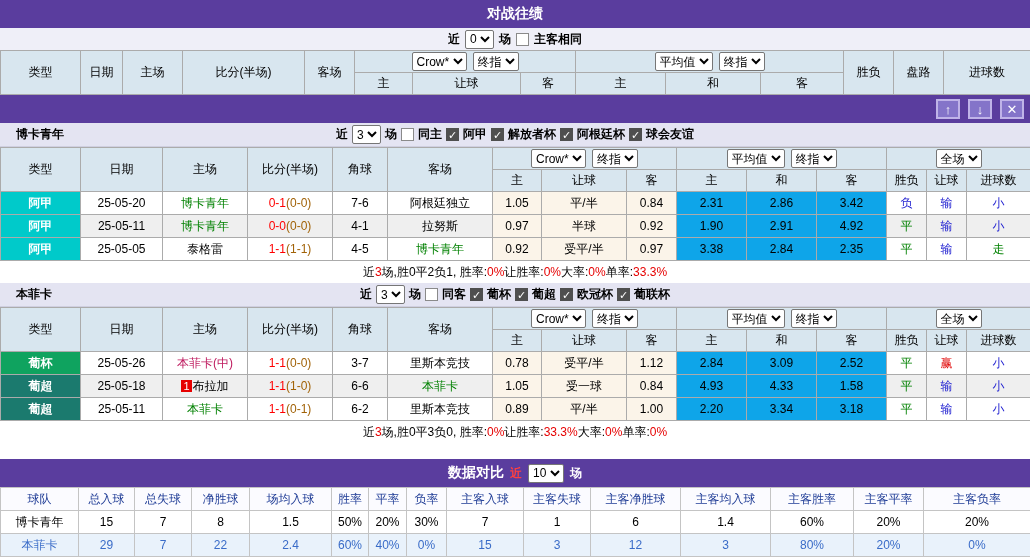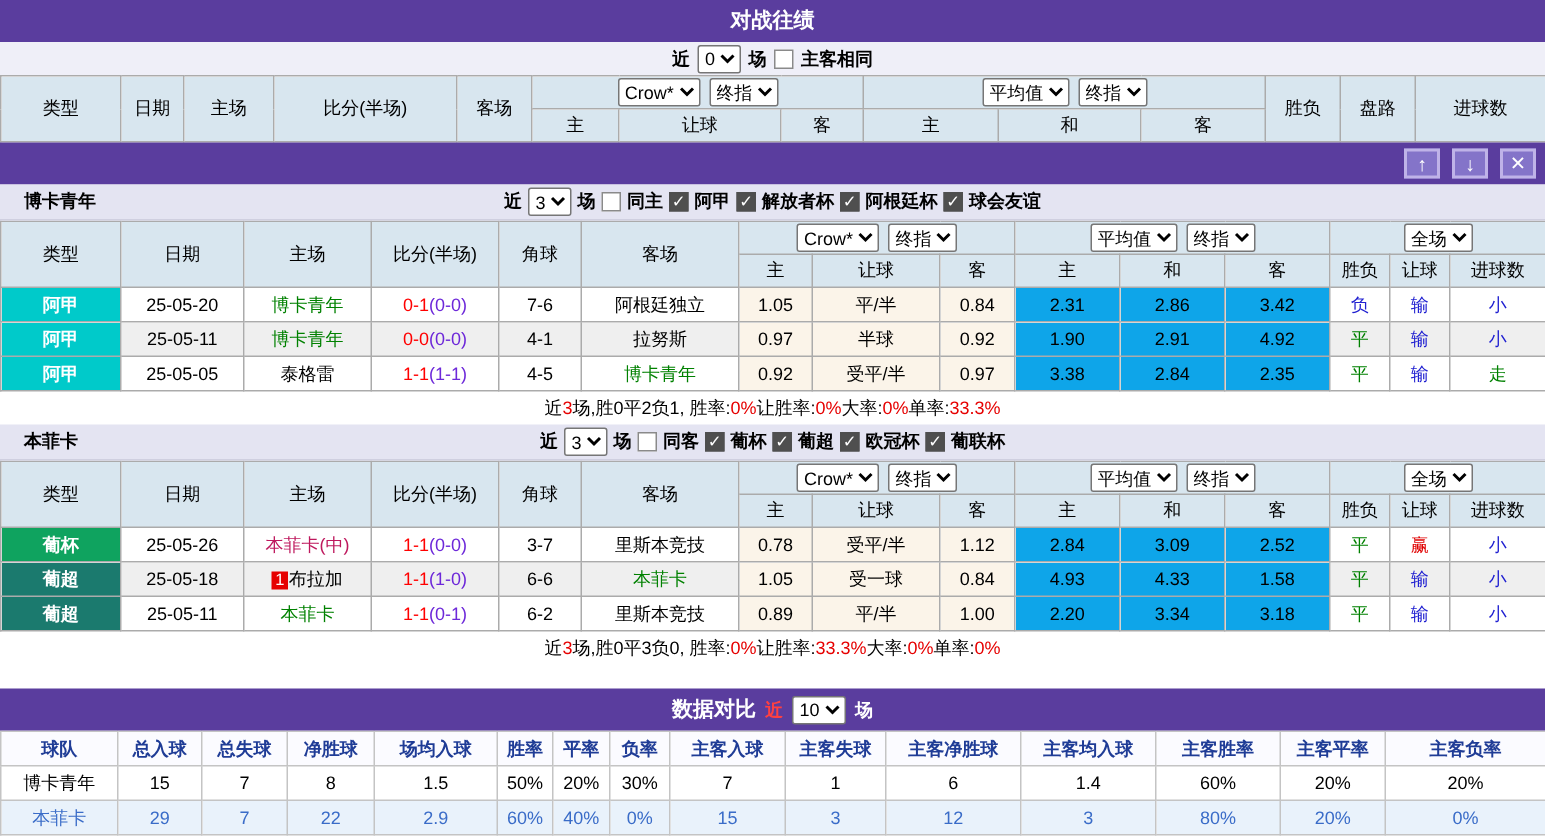--- a/index.html
+++ b/index.html
@@ -15,41 +15,41 @@
   table { border-collapse:collapse; table-layout:fixed; width:1030px; }
   th,td { border:1px solid #ABABAB; text-align:center; padding:0 1px; font-weight:normal; overflow:hidden; white-space:nowrap; }
   thead th { background:#D8E6EF; height:22px; }
   .ddl { display:inline-flex; gap:6px; align-items:flex-end; justify-content:center; }
   tbody td { height:23px; background:#fff; }
   tr.alt td { background:#EFEFEF; }
   td.odds, tr.alt td.odds { background:#FBF4E9; }
   td.avg,  tr.alt td.avg  { background:#0ea5e9; }
   td.lg { color:#fff; font-weight:bold; }
   .ft { color:#FF0000; }
-  .ht { color:#6d28d9; }
+  .ht { color:#a16207; }
   .badge { background:#E60000; color:#fff; font-size:11px; padding:0 2px; margin-right:1px; }
   .badge:empty { display:none; }
   .summary { height:22px; display:flex; align-items:center; justify-content:center; }
   .summary .red { color:#E60000; }
   .section-row { background:#E4E4F2; height:24px; display:flex; align-items:center; position:relative; border-bottom:1px solid #CFCFE0; }
   .section-row .team { position:absolute; left:16px; font-weight:bold; }
   .section-filter { margin:0 auto; display:flex; align-items:center; gap:4px; font-weight:bold; }
   .cbx { display:inline-block; width:13px; height:13px; background:#4f4f4f; border:1px solid #4f4f4f; color:#fff; font-size:11px; line-height:12px; text-align:center; }
   .cbx::after { content:"\2713"; }
   .cbx-un { display:inline-block; width:13px; height:13px; background:#fff; border:1px solid #8a8a8a; }
   .radio { display:inline-block; width:12px; height:12px; border-radius:50%; background:#fff; position:relative; }
   .radio.sel::after { content:""; position:absolute; left:3px; top:3px; width:6px; height:6px; border-radius:50%; background:#3C8031; }
   .rlabel { color:#fff; font-size:12px; }
   .winbtns { position:absolute; right:6px; top:4px; display:flex; gap:8px; }
   .winbtn { width:24px; height:20px; background:#8474C9; border:2px solid #BFB3E8; color:#fff; font-weight:bold; font-size:13px; display:flex; align-items:center; justify-content:center; cursor:pointer; }
   .rgroup { display:flex; align-items:center; gap:6px; }
   .compare-bar { margin-top:16px; gap:6px; }
   .compare-bar .near { color:#FF4040; font-weight:bold; }
   .compare-bar .unit { color:#fff; font-weight:bold; }
-  #compare-table th { background:#FBFBFF; color:#1F3C96; font-weight:bold; height:23px; border-color:#C4C4C4; }
+  #compare-table th { background:#FBFBFF; color:#1F3C96; font-weight:normal; height:23px; border-color:#C4C4C4; }
   #compare-table td { height:23px; border-color:#C4C4C4; background:transparent; }
 </style>
 </head>
 <body>
 
 <div class="pbar">
   <span class="title">对战往绩</span>
 </div>
 
 <div class="filter-row">
@@ -465,21 +465,21 @@
       <td>1.4</td>
       <td>60%</td>
       <td>20%</td>
       <td>20%</td>
     </tr>
     <tr style="background-color: rgb(233, 242, 251); color: rgb(58, 108, 200);">
       <td>本菲卡</td>
       <td>29</td>
       <td>7</td>
       <td>22</td>
-      <td>2.9</td>
+      <td>2.4</td>
       <td>60%</td>
       <td>40%</td>
       <td>0%</td>
       <td>15</td>
       <td>3</td>
       <td>12</td>
       <td>3</td>
       <td>80%</td>
       <td>20%</td>
       <td>0%</td>

